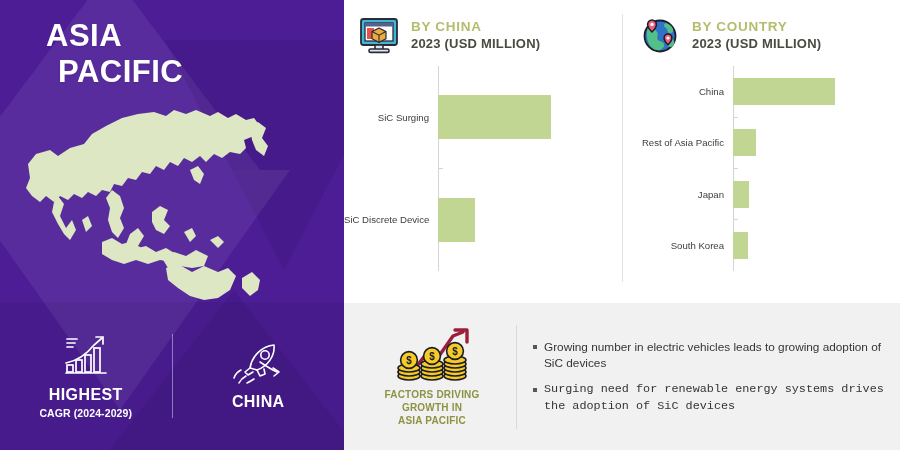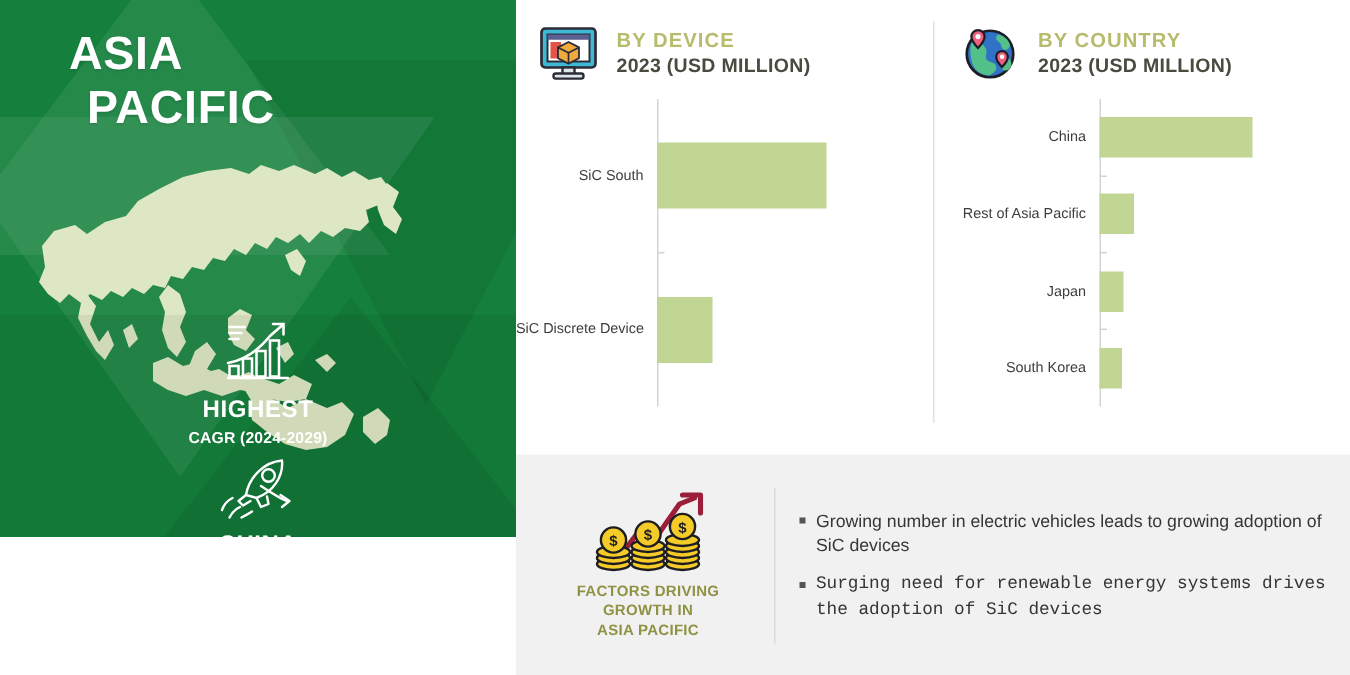--- a/index.html
+++ b/index.html
@@ -6,22 +6,22 @@
   body{
     width:900px;height:450px;
     font-family:"Liberation Sans", sans-serif;
     background:#ffffff;
     overflow:hidden;
   }
   .board{position:relative;width:900px;height:450px;box-sizing:border-box;}
 
   
   .left-panel{
-    position:absolute;left:0;top:0;width:344px;height:358px;
-    background:#15803d;
+    position:absolute;left:0;top:0;width:344px;height:450px;
+    background:#4c1d95;
     overflow:hidden;
   }
   .left-panel .facet{position:absolute;opacity:.07;}
   .f1{left:-40px;top:-30px;width:0;height:0;
       border-left:150px solid transparent;border-right:150px solid transparent;border-bottom:200px solid #ffffff;}
   .f2{right:-60px;top:40px;width:0;height:0;
       border-left:120px solid transparent;border-right:120px solid transparent;border-top:230px solid #000000;}
   .f3{left:-50px;bottom:40px;width:0;height:0;
       border-left:170px solid transparent;border-right:170px solid transparent;border-top:240px solid #ffffff;}
   .f4{right:-30px;bottom:-20px;width:0;height:0;
@@ -34,21 +34,21 @@
     text-shadow:0 1px 2px rgba(0,0,0,.10);
   }
   .region-title .l2{padding-left:12px;display:block;}
 
   .map-wrap{position:absolute;left:14px;top:92px;width:316px;height:212px;}
   .map-wrap svg{display:block;width:100%;height:100%;}
 
   .stats-band{
     position:absolute;left:0;bottom:0;width:344px;height:148px;
     background:rgba(0,0,0,.055);
-    display:flex;align-items:center;flex-direction:column;
+    display:flex;align-items:center;
   }
   .stat{flex:1;text-align:center;color:#ffffff;padding:0 6px;box-sizing:border-box;}
   .stat-divider{width:1px;height:84px;background:rgba(255,255,255,.42);}
   .stat-ico{height:46px;display:flex;align-items:flex-end;justify-content:center;margin-bottom:9px;}
   .stat-title{font-size:16px;font-weight:bold;letter-spacing:.4px;margin-bottom:3px;}
   .stat-sub{font-size:10.5px;font-weight:bold;line-height:1.32;letter-spacing:.1px;}
 
   
   .charts-area{
     position:absolute;left:344px;top:0;width:556px;height:303px;background:#ffffff;
@@ -202,31 +202,31 @@
             <rect x="7" y="9" width="28" height="3.5" fill="#5b5f8f"></rect>
             <rect x="9" y="14" width="7" height="11" fill="#e2544a"></rect>
             <path d="M21 14 l7 3.6 v7.2 L21 28.4 l-7 -3.6 v-7.2 Z" fill="#f0a93c" stroke="#2b2b38" stroke-width="1.2" stroke-linejoin="round"></path>
             <path d="M14 17.6 L21 21.2 L28 17.6" fill="none" stroke="#2b2b38" stroke-width="1.1"></path>
             <line x1="21" y1="21.2" x2="21" y2="28.4" stroke="#2b2b38" stroke-width="1.1"></line>
             <rect x="17" y="31" width="8" height="5" fill="#dfe6ea" stroke="#2b2b38" stroke-width="1.6"></rect>
             <rect x="11" y="35" width="20" height="3.4" rx="1.5" fill="#dfe6ea" stroke="#2b2b38" stroke-width="1.6"></rect>
           </svg>
         </div>
         <div class="head-txt">
-          <div class="head-l1">BY DEVICE</div>
+          <div class="head-l1">BY CHINA</div>
           <div class="head-l2">2023 (USD MILLION)</div>
         </div>
       </div>
 
       <div class="plot">
         <div class="axis"></div>
         <div class="tick" style="left:94px;top:102px;"></div>
         <div class="rows">
           <div class="brow">
-            <div class="blabel">SiC South</div>
+            <div class="blabel">SiC Surging</div>
             <div class="bar" style="width:113px;"></div>
           </div>
           <div class="brow">
             <div class="blabel">SiC Discrete Device</div>
             <div class="bar" style="width:37px;"></div>
           </div>
         </div>
       </div>
     </div>
 

